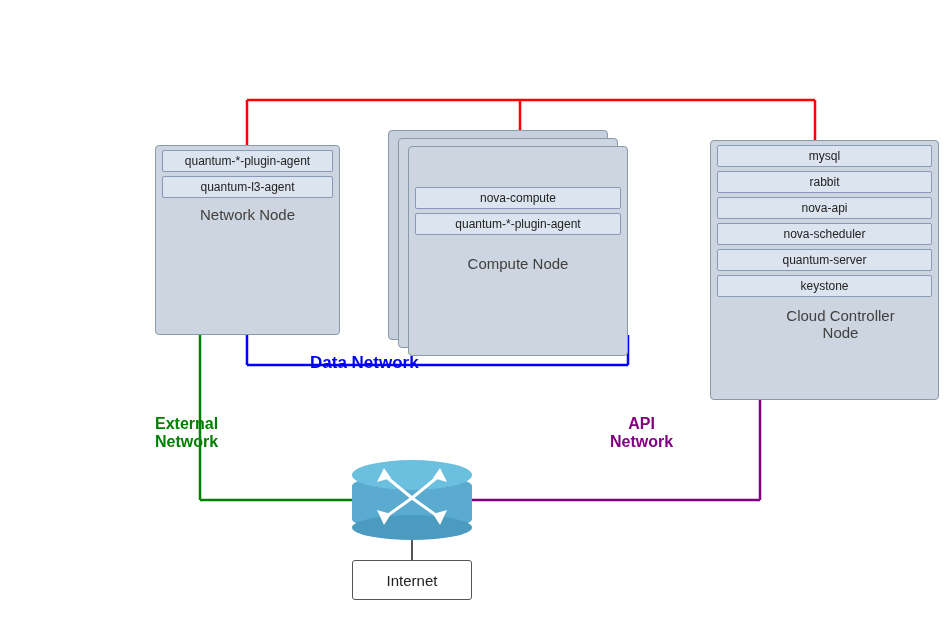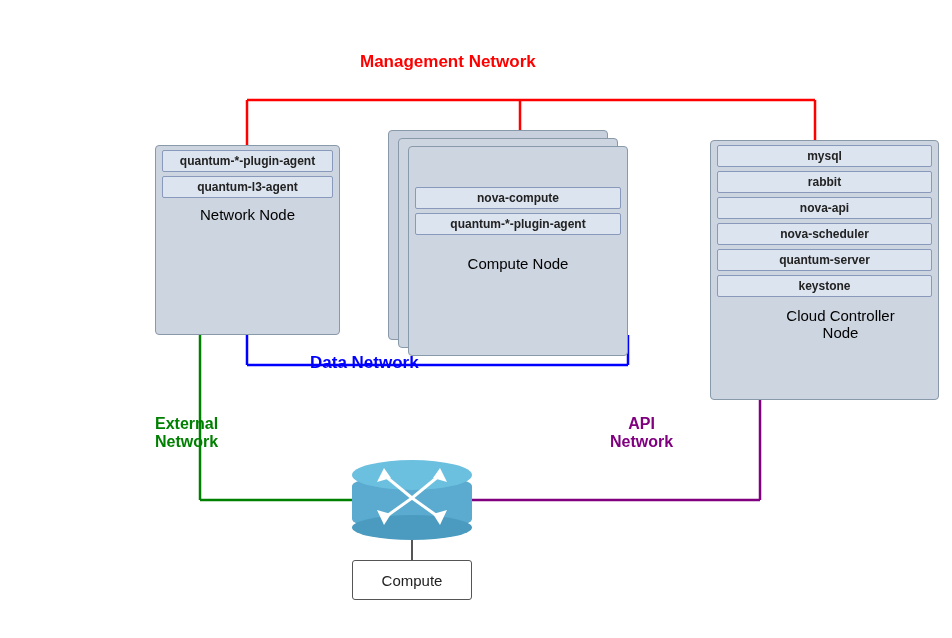--- a/index.html
+++ b/index.html
@@ -31,35 +31,34 @@
     .node-box {
       position: absolute;
       background: #cdd5e0;
       border: 1.5px solid #8899aa;
       border-radius: 4px;
     }
 
     .node-label {
       font-size: 15px;
       font-weight: normal;
-      color: #000000;
+      color: #404040;
       text-align: center;
     }
 
     
     .service-row {
       background: #dce4ef;
       border: 1px solid #8899bb;
       border-radius: 2px;
       font-size: 12px;
       text-align: center;
       padding: 3px 6px;
       margin: 4px 6px;
       color: #222;
-      font-weight: bold;
     }
 
     
     #network-node {
       left: 155px;
       top: 145px;
       width: 185px;
       height: 190px;
     }
     #network-node .node-label {
@@ -213,21 +212,20 @@
 
     <line x1="200" y1="335" x2="200" y2="500" stroke="green" stroke-width="2.5"></line>
     <line x1="200" y1="500" x2="352" y2="500" stroke="green" stroke-width="2.5"></line>
 
     <line x1="760" y1="400" x2="760" y2="500" stroke="purple" stroke-width="2.5"></line>
     <line x1="472" y1="500" x2="760" y2="500" stroke="purple" stroke-width="2.5"></line>
 
     <line x1="412" y1="540" x2="412" y2="560" stroke="#555" stroke-width="2"></line>
   </svg>
 
-  <div class="net-label" id="management-label">Management Network</div>
 
   <div class="node-box" id="network-node">
     <div class="service-row">quantum-*-plugin-agent</div>
     <div class="service-row">quantum-l3-agent</div>
     <div class="node-label">Network Node</div>
   </div>
 
   <div class="node-box" id="compute-card3"></div>
   <div class="node-box" id="compute-card2"></div>
   <div class="node-box" id="compute-node">
@@ -269,15 +267,15 @@
       <polygon points="32,8 25,22 39,18" fill="white"></polygon>
 
       <line x1="60" y1="38" x2="88" y2="58" stroke="white" stroke-width="3"></line>
       <polygon points="88,65 95,50 81,54" fill="white"></polygon>
 
       <line x1="60" y1="38" x2="32" y2="58" stroke="white" stroke-width="3"></line>
       <polygon points="32,65 25,50 39,54" fill="white"></polygon>
     </svg>
   </div>
 
-  <div id="internet-box">Compute</div>
+  <div id="internet-box">Internet</div>
 
 </div>
 
 </body></html>

